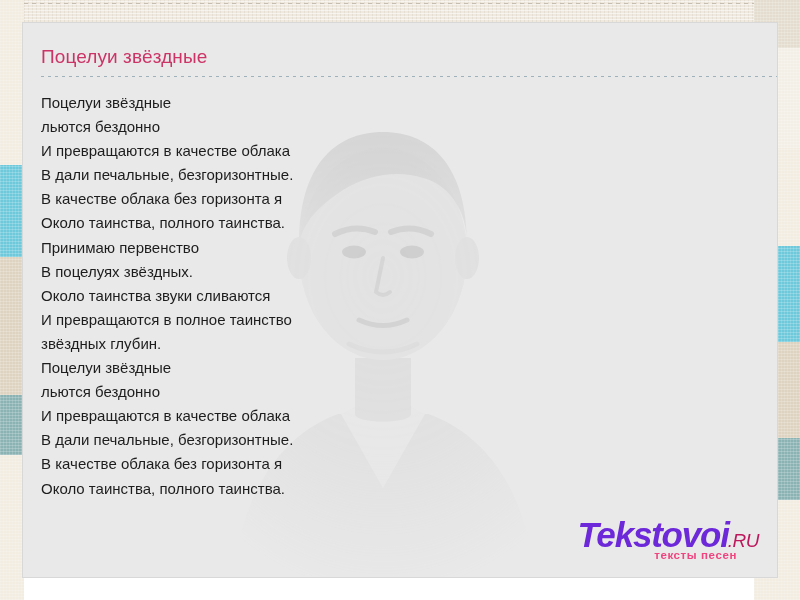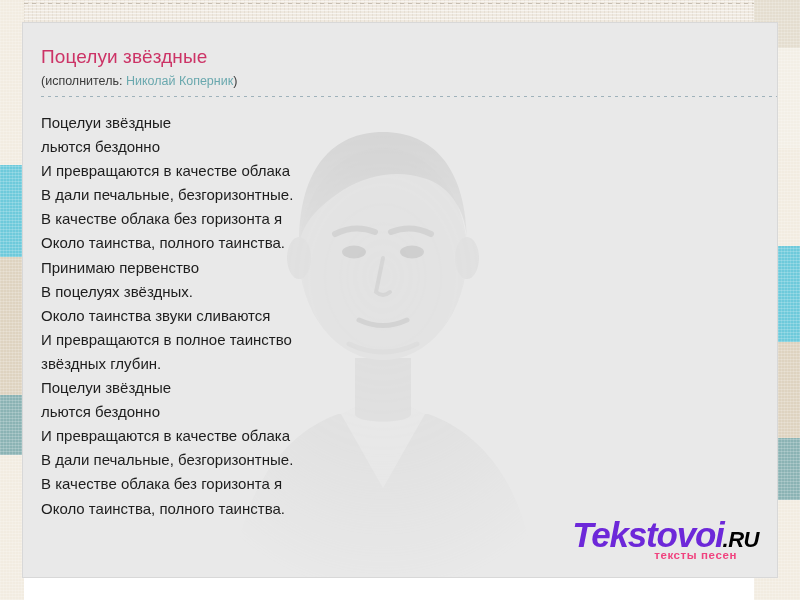--- a/index.html
+++ b/index.html
@@ -127,24 +127,24 @@
   }
   #logo-main {
     font-size:35px;
     font-weight:bold;
     font-style:italic;
     color:#6d28d9;
     letter-spacing:-1.2px;
     font-family:"Liberation Sans", sans-serif;
   }
   #logo-tld {
-    font-size:22px;
-    font-weight:bold;
+    font-size:19px;
+    font-weight:normal;
     font-style:italic;
-    color:#000000;
+    color:#be185d;
     letter-spacing:-.5px;
     margin-left:-1px;
   }
   #logo-tagline {
     margin-top:-2px;
     margin-right:22px;
     font-size:11.5px;
     font-weight:bold;
     color:#f0437f;
     letter-spacing:.6px;
@@ -218,23 +218,20 @@
         <path d="M186 262 Q210 273 234 262" stroke="#9c9c9c" stroke-width="5" fill="none" stroke-linecap="round"></path>
 
         <path d="M176 286 Q210 302 244 286" stroke="#c0c0c0" stroke-width="5" fill="none" stroke-linecap="round"></path>
       </g>
     </svg>
 
     <div id="card-inner">
 
       <h1 id="song-title">Поцелуи звёздные</h1>
 
-      <div id="artist-line">
-        <span>(исполнитель: </span><a href="#" id="artist-link">Николай Коперник</a><span>)</span>
-      </div>
 
       <div id="header-divider"></div>
 
       <div id="lyrics"><div class="lyric-line">Поцелуи звёздные</div><div class="lyric-line">льются бездонно</div><div class="lyric-line">И превращаются в качестве облака</div><div class="lyric-line">В дали печальные, безгоризонтные.</div><div class="lyric-line">В качестве облака без горизонта я</div><div class="lyric-line">Около таинства, полного таинства.</div><div class="lyric-line">Принимаю первенство</div><div class="lyric-line">В поцелуях звёздных.</div><div class="lyric-line">Около таинства звуки сливаются</div><div class="lyric-line">И превращаются в полное таинство</div><div class="lyric-line">звёздных глубин.</div><div class="lyric-line">Поцелуи звёздные</div><div class="lyric-line">льются бездонно</div><div class="lyric-line">И превращаются в качестве облака</div><div class="lyric-line">В дали печальные, безгоризонтные.</div><div class="lyric-line">В качестве облака без горизонта я</div><div class="lyric-line">Около таинства, полного таинства.</div></div>
 
       <div id="logo">
         <div>
           <span id="logo-main">Tekstovoi</span><span id="logo-tld">.RU</span>
         </div>
         <div id="logo-tagline">тексты песен</div>

